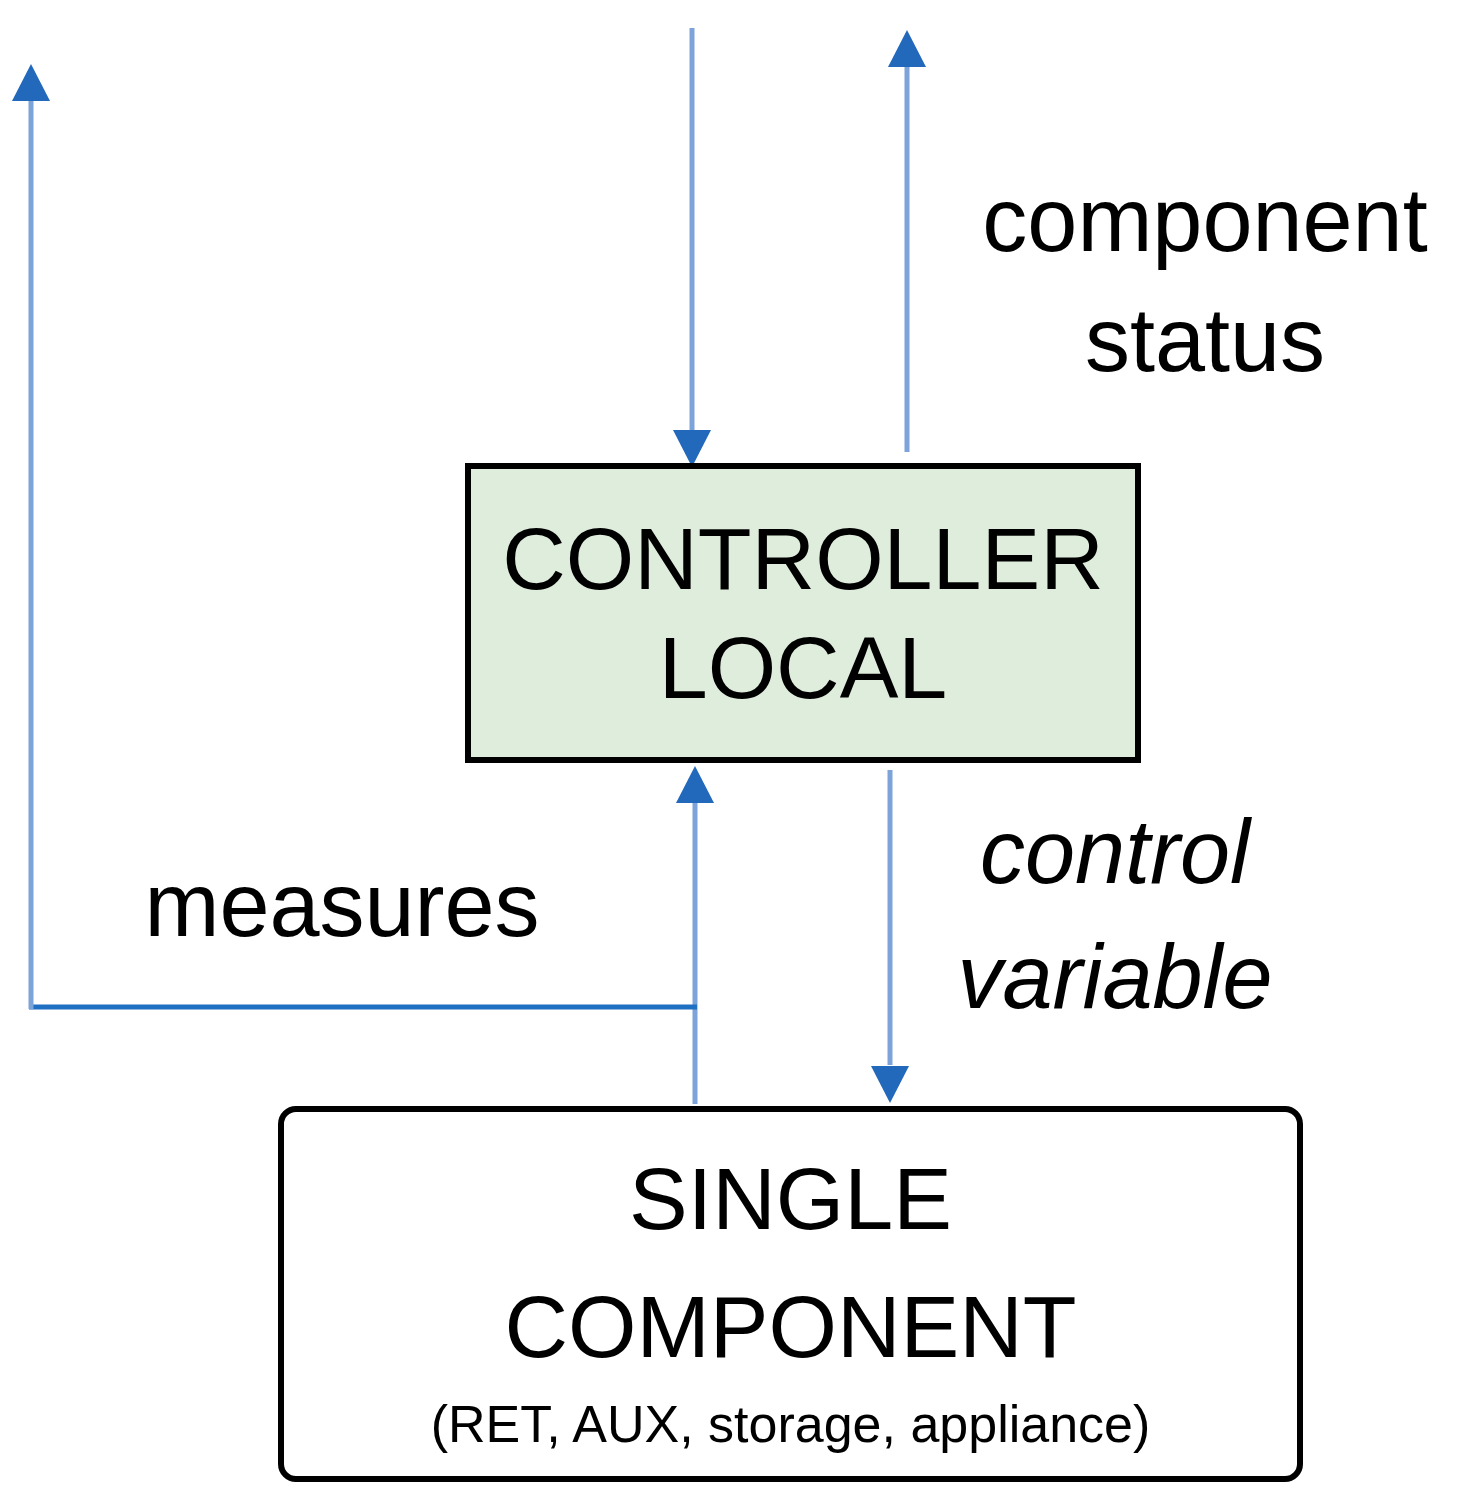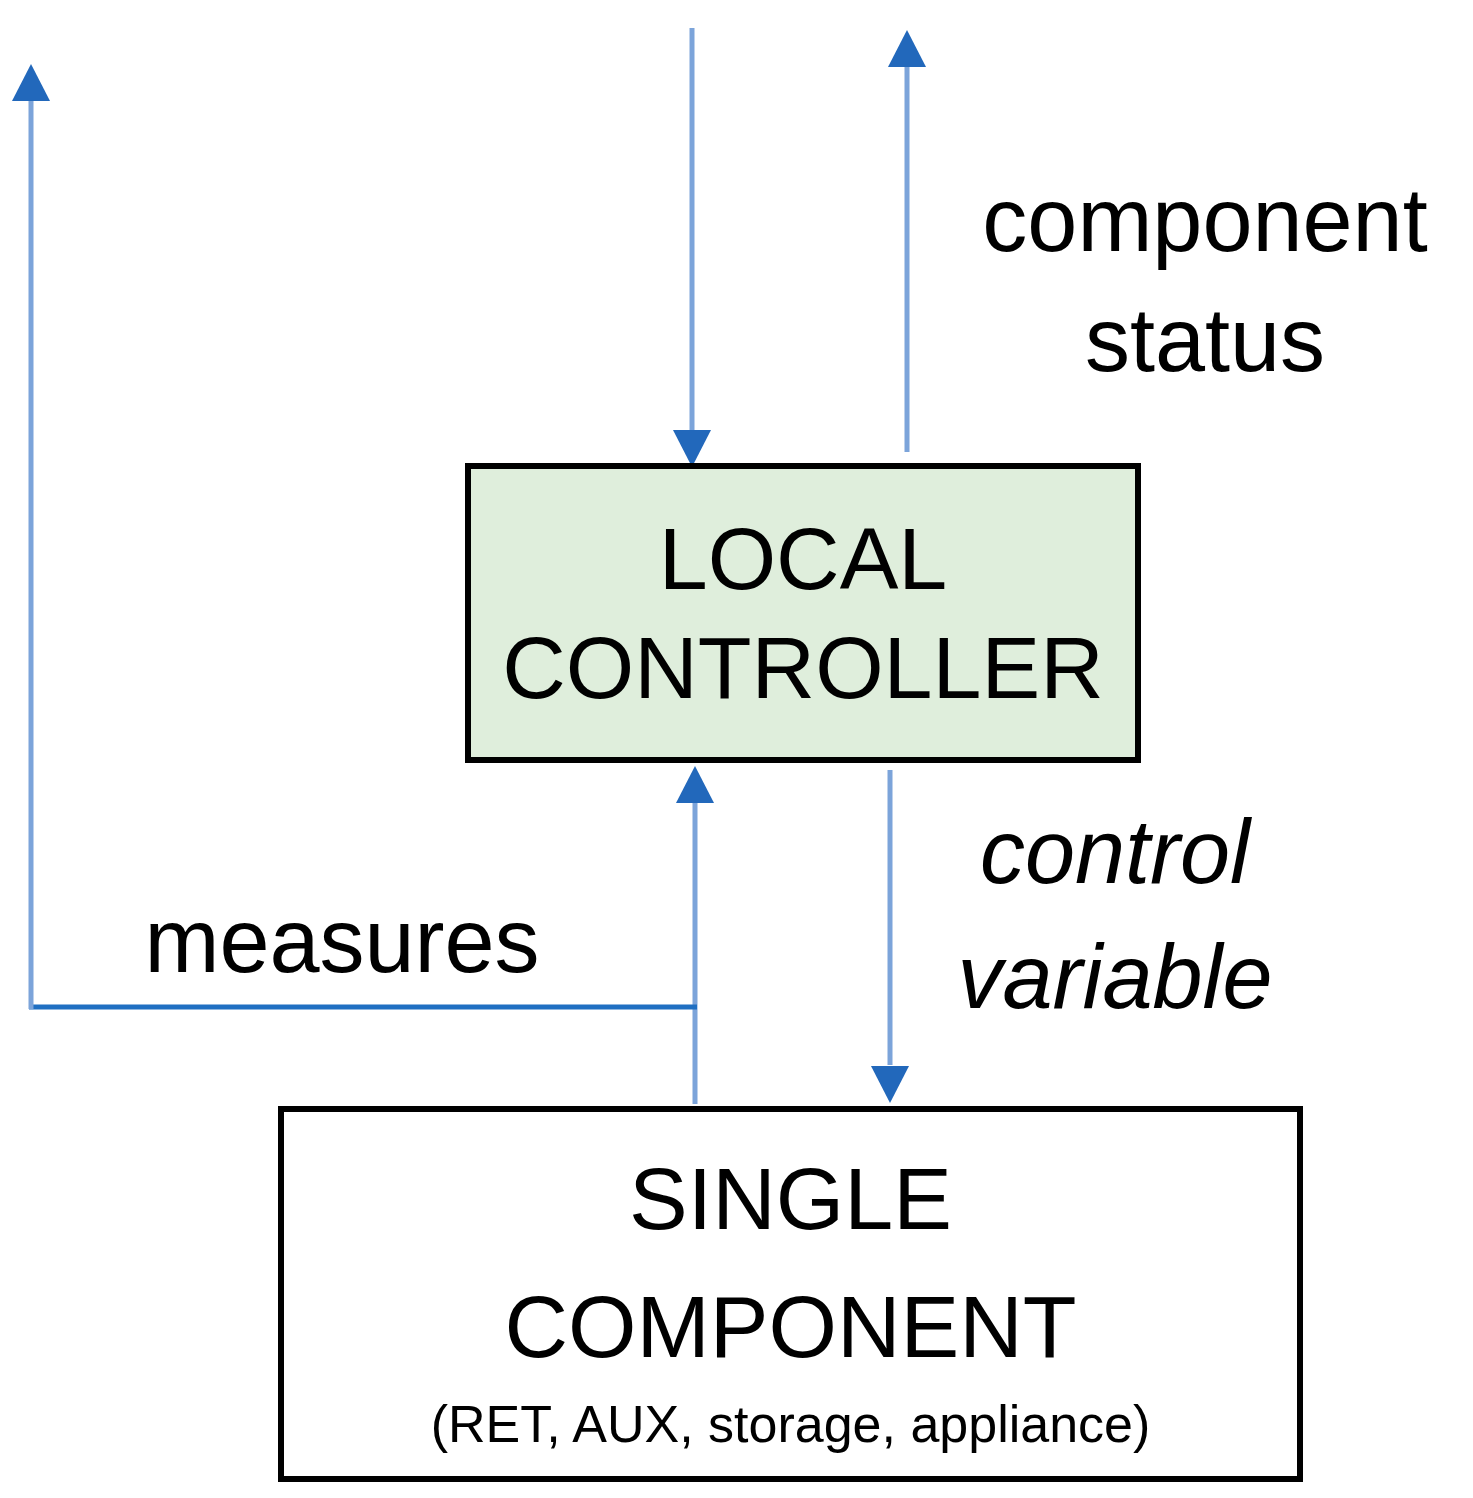--- a/index.html
+++ b/index.html
@@ -36,37 +36,38 @@
     align-items:center;justify-content:center;
     text-align:center;
   }
   .box.controller{
     left:465px;top:463px;width:676px;height:300px;
     background:var(--controller-fill);
   }
   .box.component{
     left:278px;top:1106px;width:1025px;height:376px;
     background:var(--component-fill);
+    border-radius:18px;
   }
   .box-title{
     font-size:88px;line-height:109px;white-space:nowrap;
   }
   .box.component .box-title{line-height:128px;}
   .box-subtitle{
     font-size:52px;line-height:58px;margin-top:4px;white-space:nowrap;
   }
   .lbl{
     position:absolute;
     font-size:90px;
     text-align:center;
     color:var(--label-text);
   }
   .lbl.set-point{left:240px;top:230px;width:440px;line-height:110px;}
   .lbl.comp-status{left:935px;top:160px;width:540px;line-height:120px;}
-  .lbl.measures{left:117px;top:850px;width:450px;line-height:110px;margin-top:36px;}
+  .lbl.measures{left:117px;top:850px;width:450px;line-height:110px;}
   .lbl.control-var{left:900px;top:790px;width:430px;line-height:125px;font-style:italic;}
 </style>
 </head>
 <body>
 
 <div class="stage">
 
   <svg class="wires" viewBox="0 0 1473 1498" aria-hidden="true">
 
     <g>
@@ -90,22 +91,22 @@
       <polygon class="head" points="31,64 12,101 50,101"></polygon>
     </g>
 
     <g>
       <line class="wire" x1="890" y1="770" x2="890" y2="1065"></line>
       <polygon class="head" points="890,1103 871,1066 909,1066"></polygon>
     </g>
   </svg>
 
   <div class="box controller">
+    <div class="box-title">CONTROLLER</div>
     <div class="box-title">LOCAL</div>
-    <div class="box-title">CONTROLLER</div>
   </div>
 
   <div class="box component">
     <div class="box-title">SINGLE</div>
     <div class="box-title">COMPONENT</div>
     <div class="box-subtitle">(RET, AUX, storage, appliance)</div>
   </div>
 
   <div class="lbl comp-status">component status</div>
   <div class="lbl measures">measures</div>

